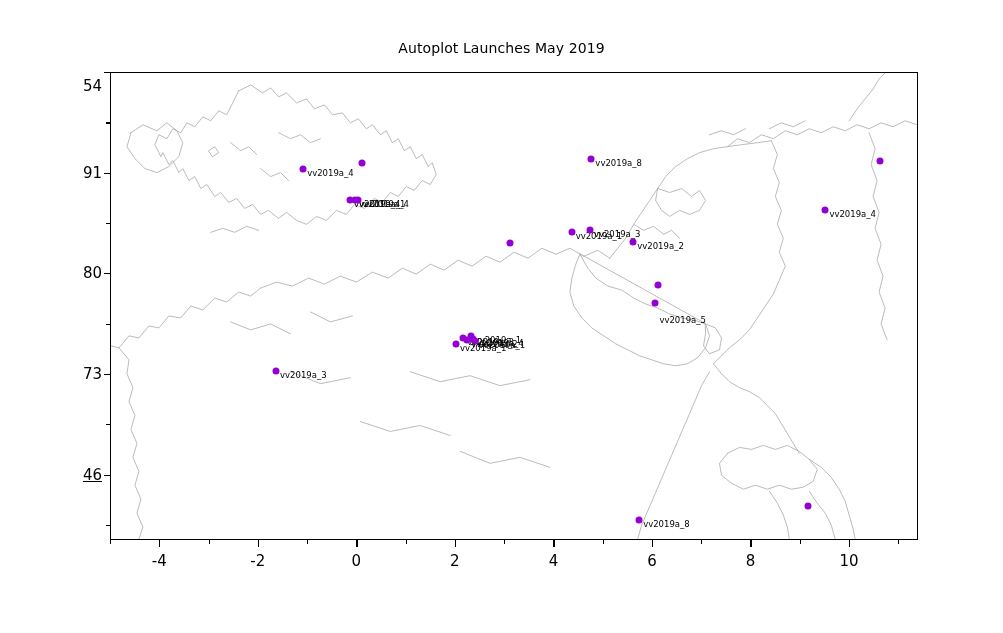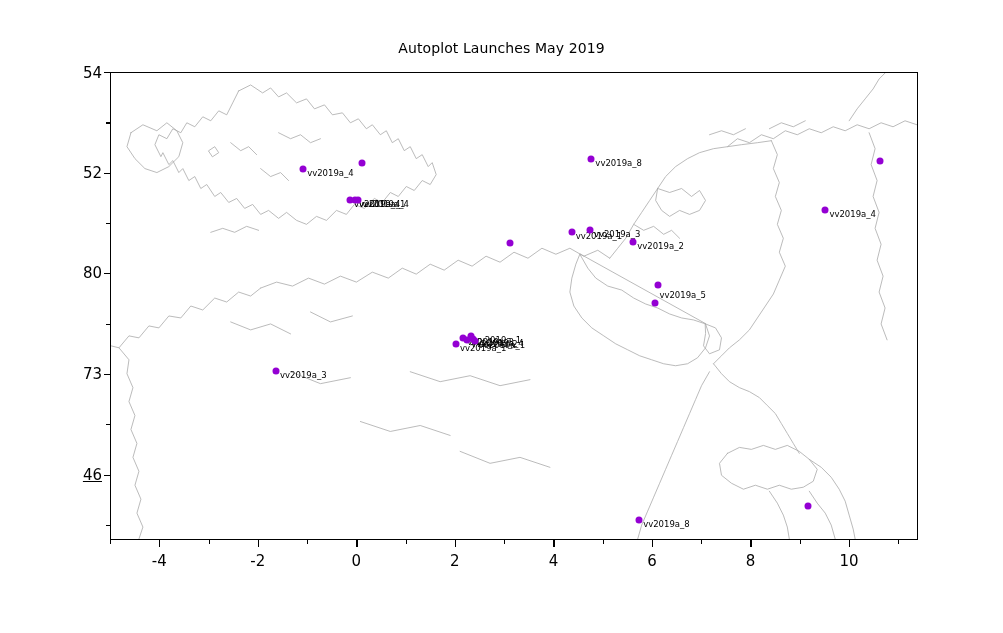--- a/index.html
+++ b/index.html
@@ -233,21 +233,21 @@
         <div class="data-point" style="left: 460.659px; top: 158.516px; background: rgb(148, 0, 211);"></div>
         <div class="point-label" style="left: 464.659px; top: 162.516px;">vv2019a_1</div>
         <div class="data-point" style="left: 478.888px; top: 157.006px; background: rgb(148, 0, 211);"></div>
         <div class="point-label" style="left: 482.888px; top: 161.006px;">vv2019a_3</div>
         <div class="data-point" style="left: 522.244px; top: 168.581px; background: rgb(148, 0, 211);"></div>
         <div class="point-label" style="left: 526.244px; top: 172.581px;">vv2019a_2</div>
         <div class="data-point" style="left: 480.366px; top: 85.5484px; background: rgb(148, 0, 211);"></div>
         <div class="point-label" style="left: 484.366px; top: 89.5484px;">vv2019a_8</div>
         <div class="data-point" style="left: 546.878px; top: 212.361px; background: rgb(148, 0, 211);"></div>
         <div class="data-point" style="left: 544.415px; top: 230.477px; background: rgb(148, 0, 211);"></div>
-        <div class="point-label" style="left: 548.415px; top: 222px;">vv2019a_5</div>
+        <div class="point-label" style="left: 548.415px; top: 247px;">vv2019a_5</div>
         <div class="data-point" style="left: 714.39px; top: 136.877px; background: rgb(148, 0, 211);"></div>
         <div class="point-label" style="left: 718.39px; top: 140.877px;">vv2019a_4</div>
         <div class="data-point" style="left: 768.585px; top: 88.0645px; background: rgb(148, 0, 211);"></div>
         <div class="data-point" style="left: 697.146px; top: 432.774px; background: rgb(148, 0, 211);"></div>
         <div class="data-point" style="left: 528.156px; top: 446.865px; background: rgb(148, 0, 211);"></div>
         <div class="point-label" style="left: 532.156px; top: 450.865px;">vv2019a_8</div>
       </div>
   </div>
 
   <div id="y-ticks">
@@ -275,22 +275,22 @@
       <div class="tick-minor-x" style="left: 98.5366px;"></div>
       <div class="tick-minor-x" style="left: 197.073px;"></div>
       <div class="tick-minor-x" style="left: 295.61px;"></div>
       <div class="tick-minor-x" style="left: 394.146px;"></div>
       <div class="tick-minor-x" style="left: 492.683px;"></div>
       <div class="tick-minor-x" style="left: 591.22px;"></div>
       <div class="tick-minor-x" style="left: 689.756px;"></div>
       <div class="tick-minor-x" style="left: 788.293px;"></div>
     </div>
   <div id="y-labels">
-      <div class="tick-label-y" style="top: 1px;">54</div>
-      <div class="tick-label-y" style="top: 100.645px;">52</div>
+      <div class="tick-label-y" style="top: 14px;">54</div>
+      <div class="tick-label-y" style="top: 100.645px;">91</div>
       <div class="tick-label-y" style="top: 201.29px;">80</div>
       <div class="tick-label-y" style="top: 301.935px;">73</div>
       <div class="tick-label-y" style="top: 402.581px; text-decoration: underline;">46</div>
     </div>
   <div id="x-labels">
       <div class="tick-label-x" style="left: 49.2683px;">-4</div>
       <div class="tick-label-x" style="left: 147.805px;">-2</div>
       <div class="tick-label-x" style="left: 246.341px;">0</div>
       <div class="tick-label-x" style="left: 344.878px;">2</div>
       <div class="tick-label-x" style="left: 443.415px;">4</div>

